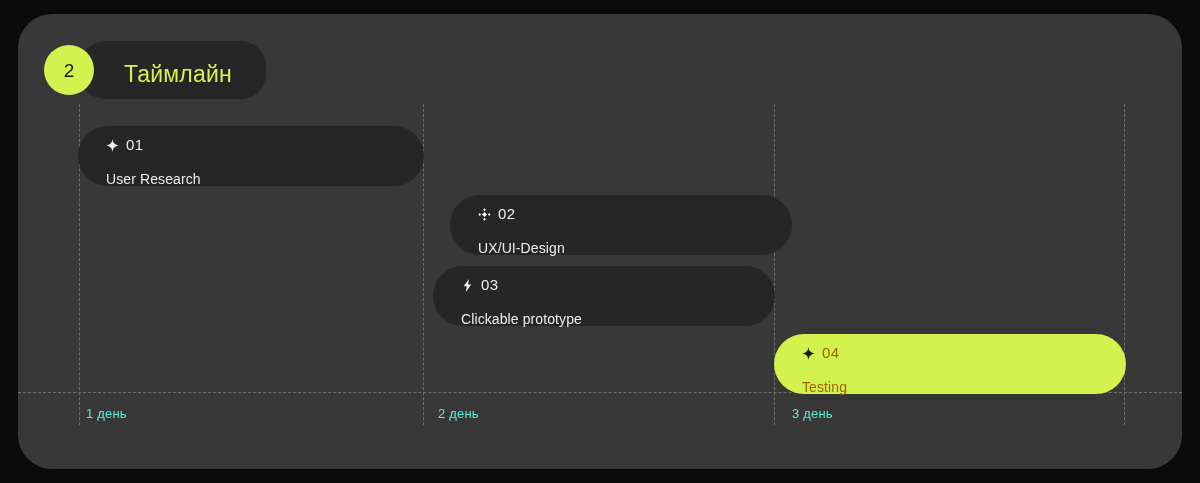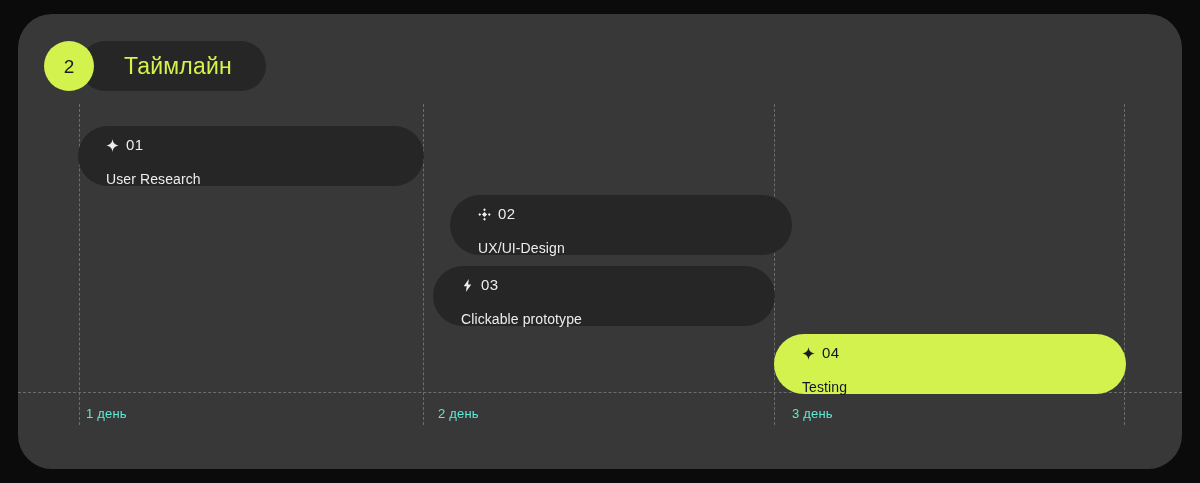--- a/index.html
+++ b/index.html
@@ -51,21 +51,21 @@
     display: flex;
     align-items: center;
     justify-content: center;
     font-size: 19px;
     line-height: 1;
     z-index: 2;
   }
   .title-pill {
     margin-left: -14px;
     height: 50px;
-    padding: 0 34px 0 44px;
+    padding: 8px 34px 0 44px;
     border-radius: 25px;
     background: #262626;
     color: #d4f24e;
     display: flex;
     align-items: center;
     font-size: 23px;
     letter-spacing: 0.2px;
   }
 
   
@@ -100,21 +100,21 @@
     position: absolute;
     height: 60px;
     border-radius: 30px;
     box-sizing: border-box;
     padding: 11px 0 0 28px;
     background: #262626;
     color: #ededed;
   }
   .card.accent {
     background: #d4f24e;
-    color: #0f172a;
+    color: #a16207;
   }
   .card-meta {
     display: flex;
     align-items: center;
     gap: 7px;
     font-size: 15px;
     line-height: 16px;
     letter-spacing: 0.4px;
   }
   .card-icon {

